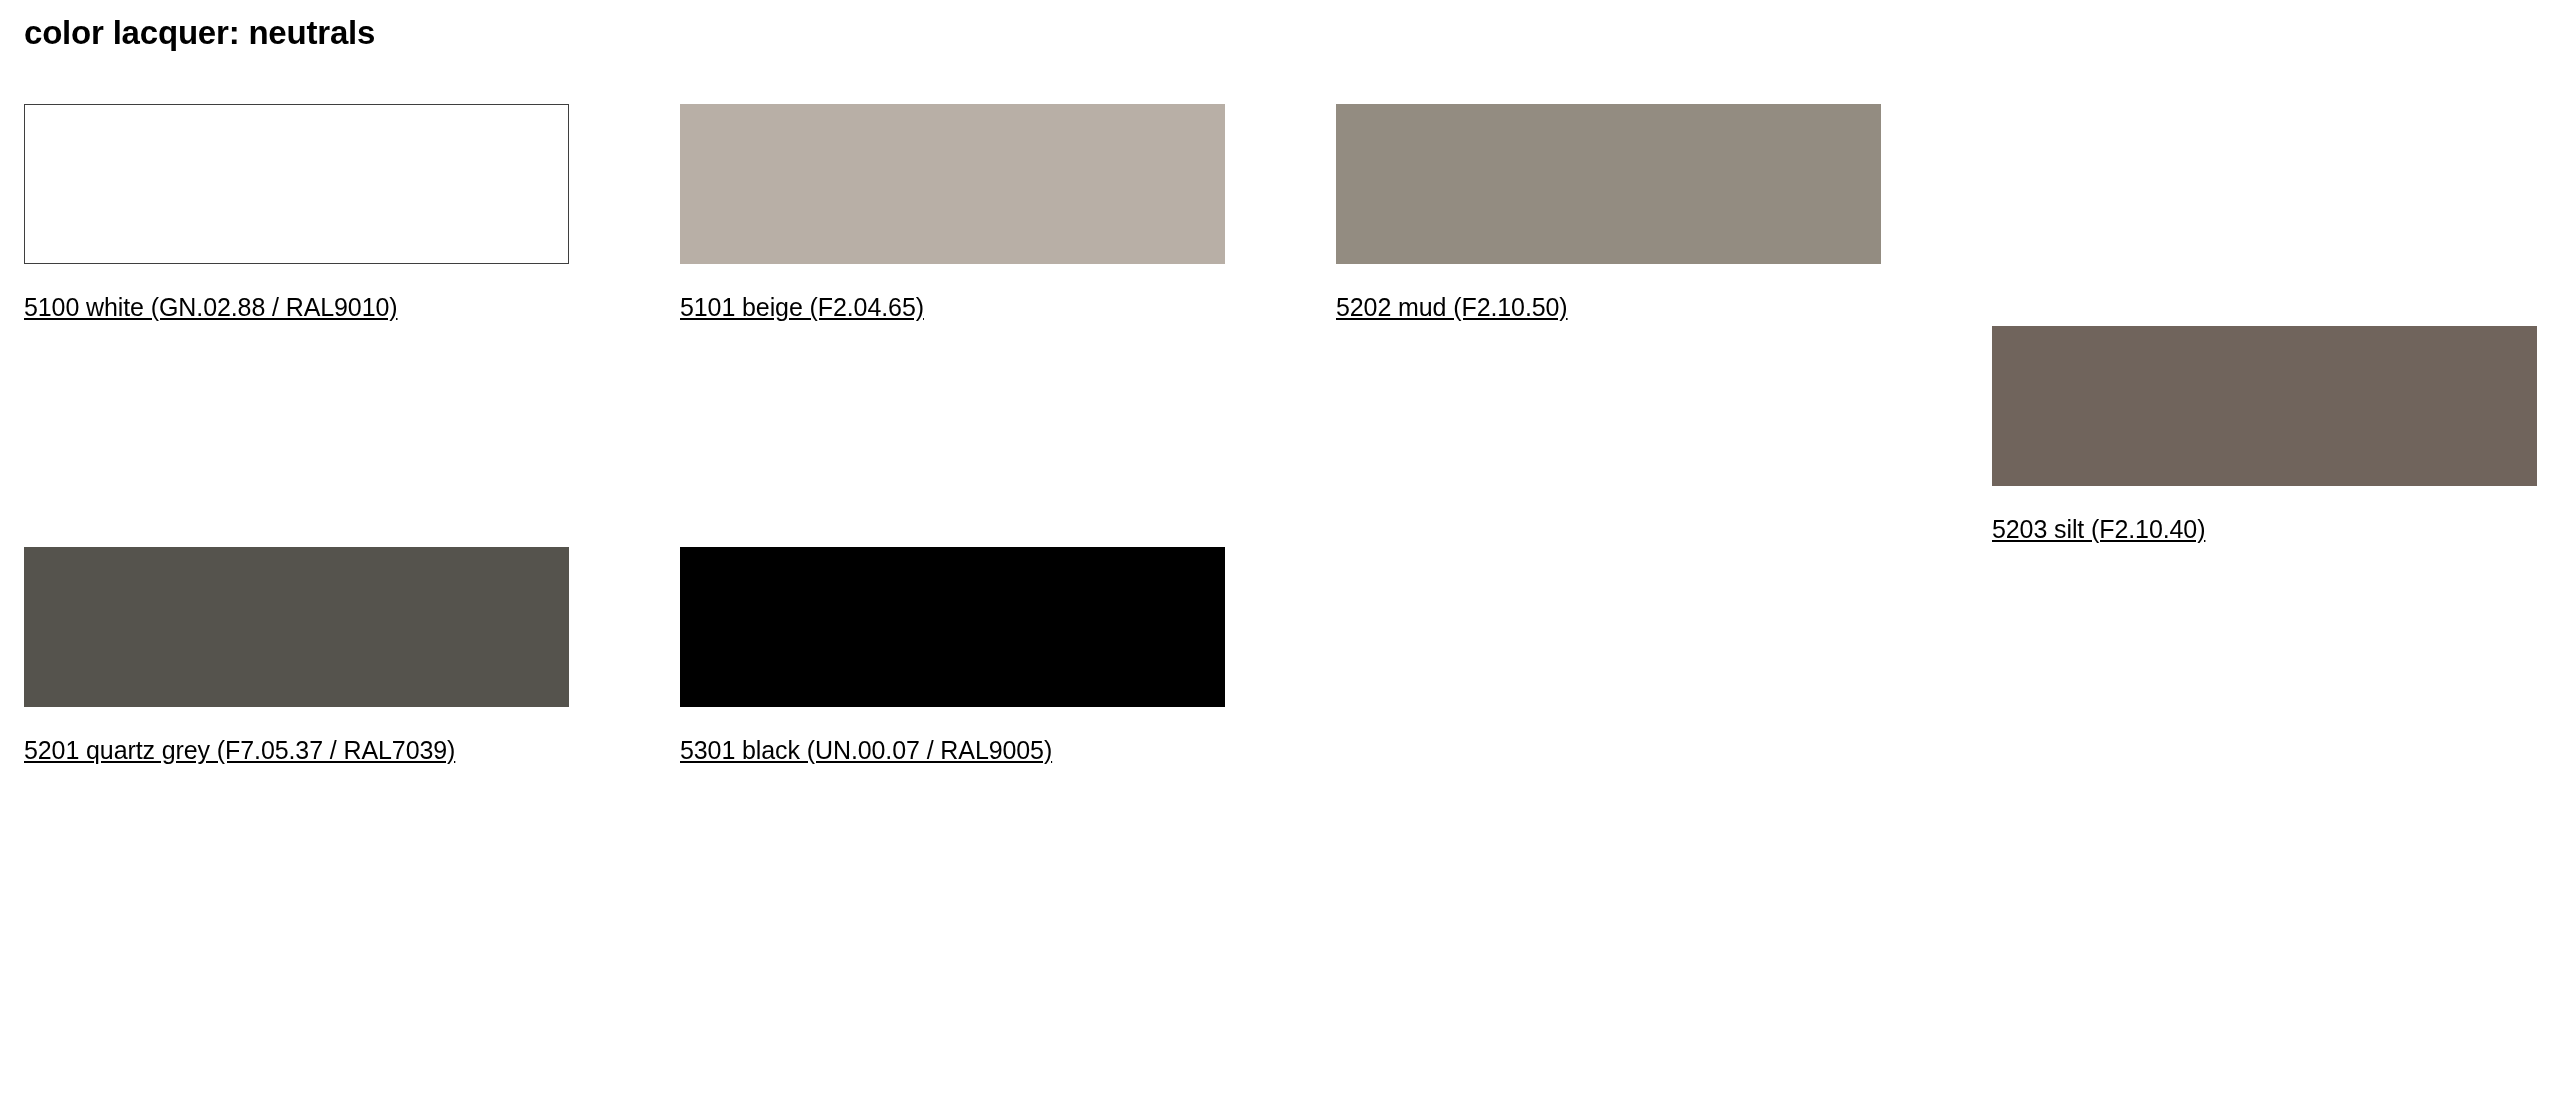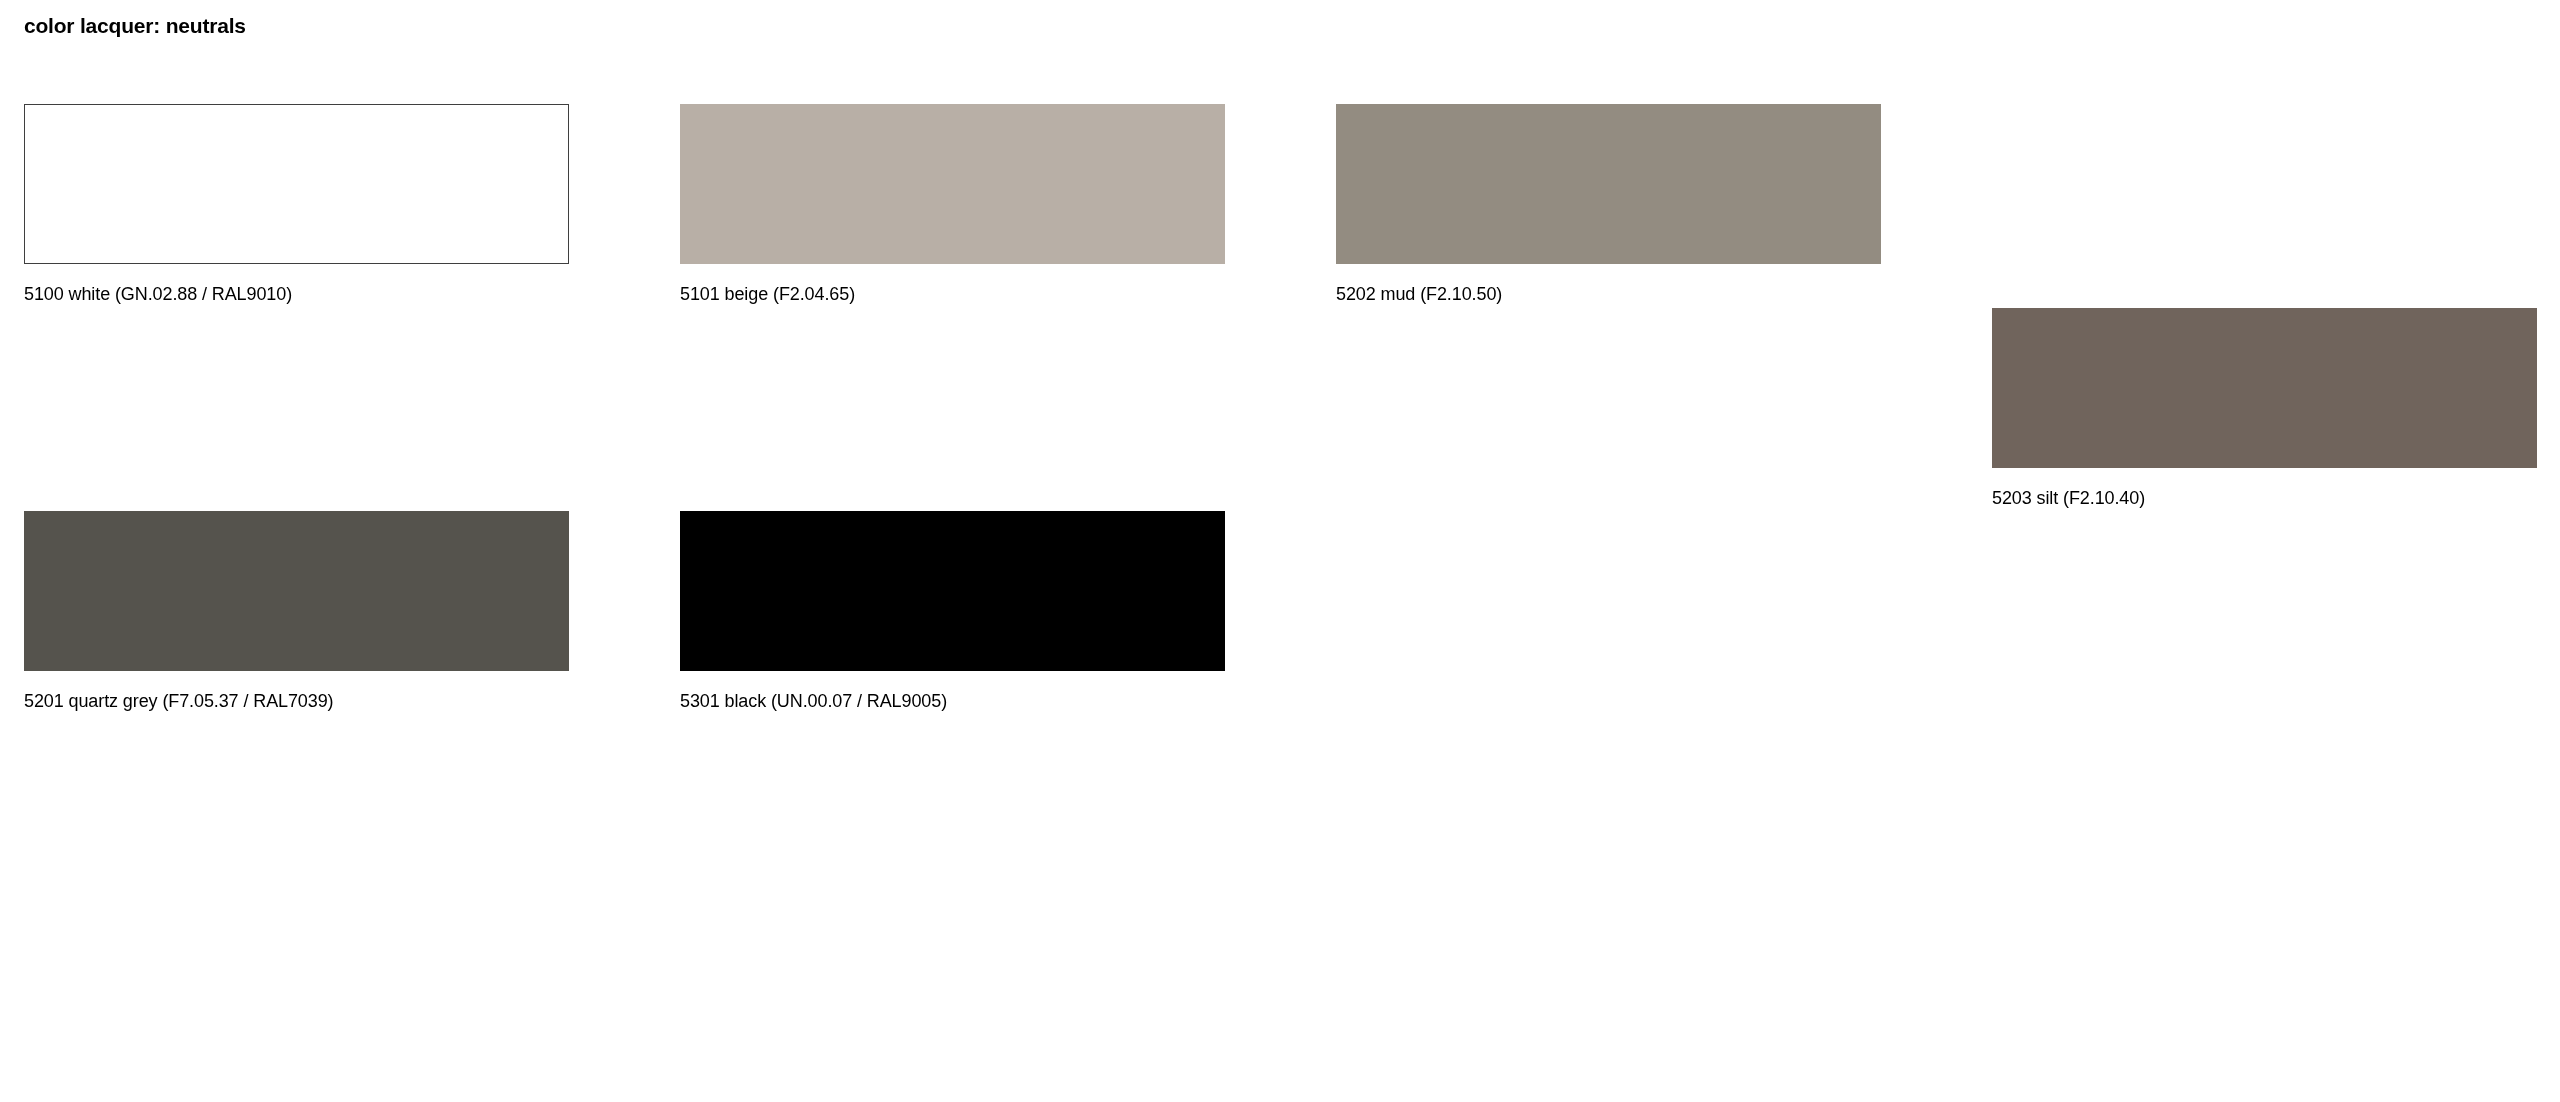--- a/index.html
+++ b/index.html
@@ -18,21 +18,21 @@
 
   .page {
     width: 2560px;
     height: 1102px;
     padding: 0 24px;
     position: relative;
   }
 
   
   .section-heading {
-    font-size: 21px;
+    font-size: 33px;
     font-weight: bold;
     letter-spacing: -0.2px;
     color: #000000;
     line-height: 1.2;
   }
 
   #section-0-heading { position: absolute; left: 24px; top: 13px; }
   #section-1-heading { position: absolute; left: 24px; top: 701px; }
 
   
@@ -58,27 +58,28 @@
     width: 545px;
     height: 160px;
     display: block;
   }
 
   .swatch-chip.bordered {
     border: 1px solid #3f3f3f;
   }
 
   .swatch-label {
-    margin-top: 18px;
-    font-size: 18px;
+    margin-top: 26px;
+    font-size: 25px;
     font-weight: normal;
     line-height: 1.42;
     letter-spacing: -0.1px;
     color: #000000;
     max-width: 440px;
+    text-decoration: underline;
   }
 
   .swatch-cell.empty .swatch-chip,
   .swatch-cell.empty .swatch-label {
     visibility: hidden;
   }
 </style>
 </head>
 <body style="background: rgb(255, 255, 255); color: rgb(0, 0, 0);">
 

